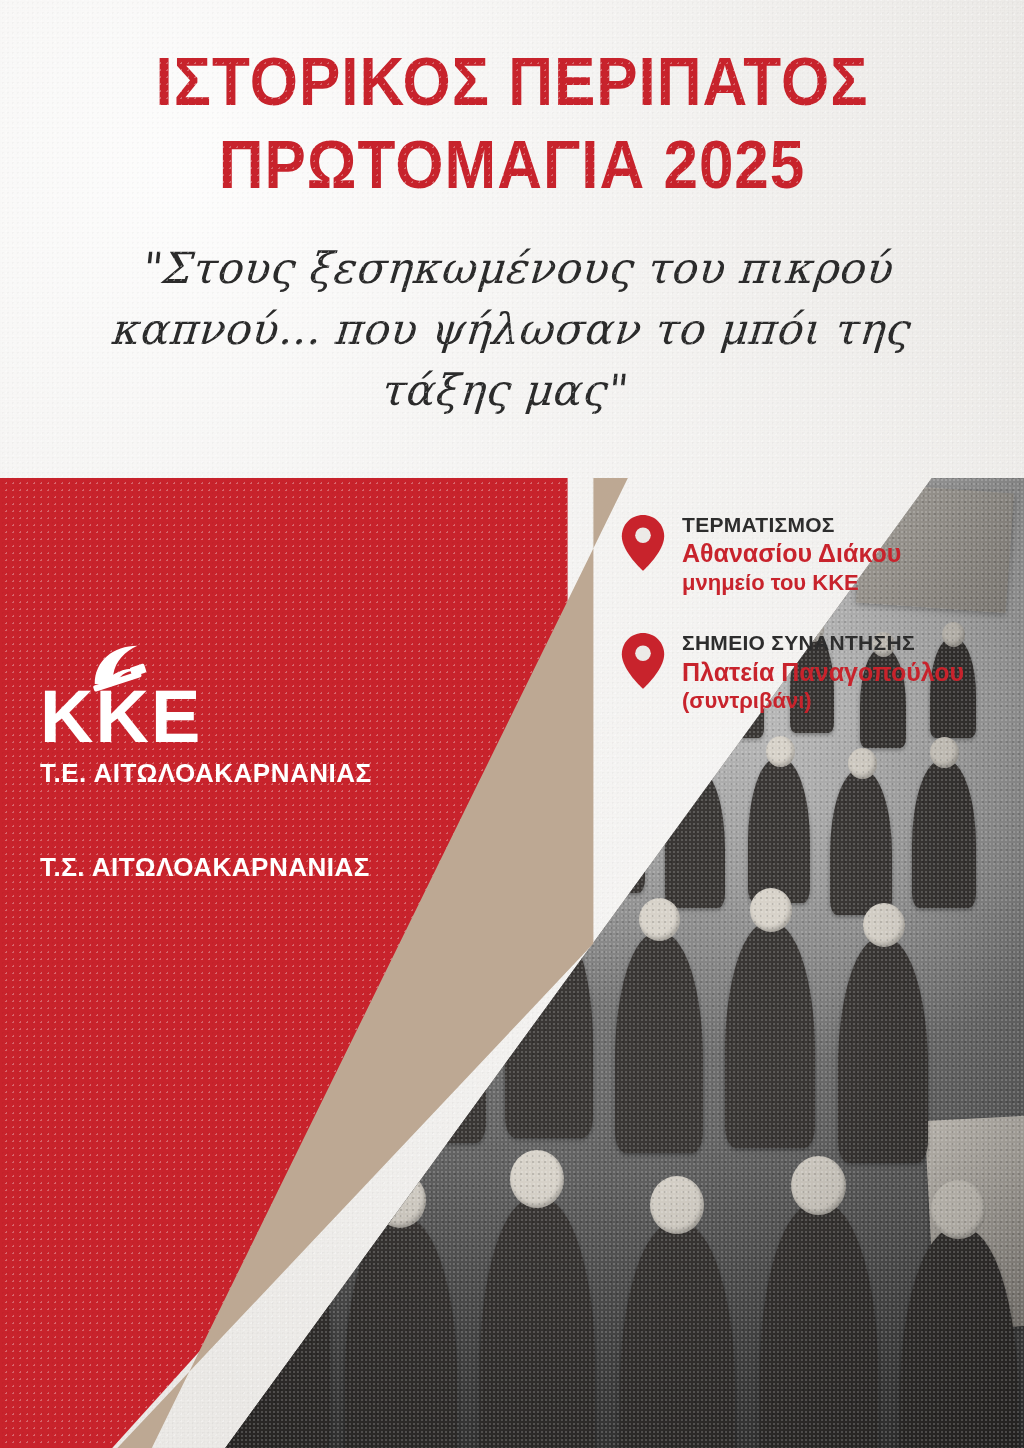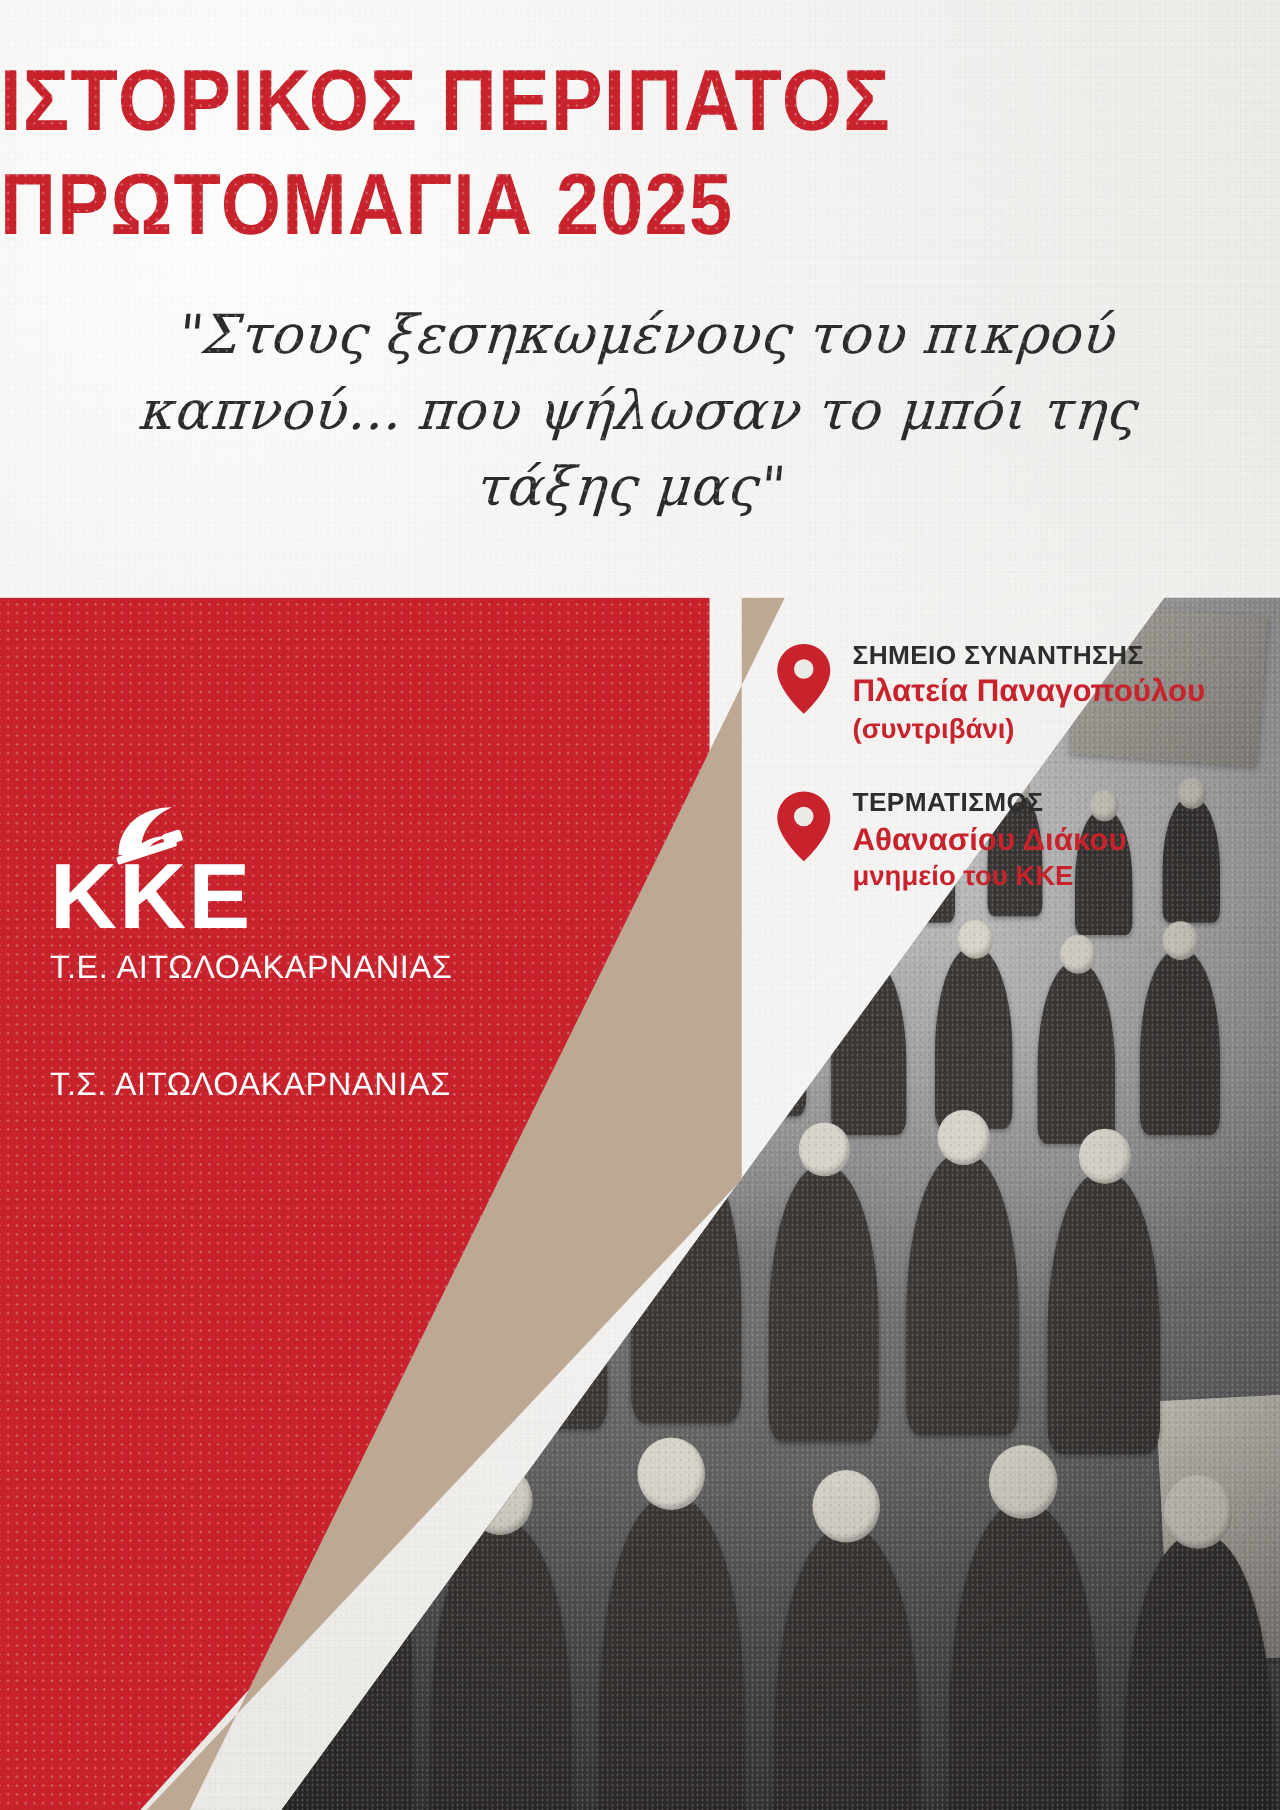--- a/index.html
+++ b/index.html
@@ -33,20 +33,21 @@
       radial-gradient(rgba(0,0,0,.05) 1px, transparent 1px),
       radial-gradient(rgba(255,255,255,.6) 1px, transparent 1px);
     background-size: 5px 5px, 7px 7px;
     background-position: 0 0, 3px 4px;
   }
 
   
   .headline {
     position: absolute;
     top: 48px; left: 0; right: 0;
+    text-align: center;
     color: #c8232c;
     font-weight: 800;
     letter-spacing: 1px;
     line-height: .98;
   }
   .headline .l1 {
     font-size: 62px;
     display: block;
     transform: scaleY(1.12);
     transform-origin: top center;
@@ -131,21 +132,21 @@
   .logo-main {
     font-size: 74px;
     font-weight: 800;
     letter-spacing: 2px;
     line-height: 1;
     position: relative;
     display: inline-block;
   }
   .logo-sub {
     font-size: 26px;
-    font-weight: 400;
+    font-weight: 700;
     letter-spacing: .5px;
     margin-top: 4px;
   }
   .hammer-sickle {
     position: absolute;
     width: 62px; height: 52px;
   }
   .hs-kke { top: -40px; left: 48px; }
   .hs-kne { top: 4px; left: 182px; width: 74px; height: 62px; }
 
@@ -335,31 +336,31 @@
     <div class="logo-sub">Τ.Σ. ΑΙΤΩΛΟΑΚΑΡΝΑΝΙΑΣ</div>
   </div>
 
   <div class="points">
 
     <div class="point">
       <svg class="pin" viewBox="0 0 40 52">
         <path d="M20 1 C9.5 1 1 9.5 1 20 C1 34 20 51 20 51 C20 51 39 34 39 20 C39 9.5 30.5 1 20 1 Z" fill="#c8232c"></path>
         <circle cx="20" cy="19" r="7" fill="#eceae7"></circle>
       </svg>
-      <div class="pt-label">ΣΗΜΕΙΟ ΣΥΝΑΝΤΗΣΗΣ</div>
-      <div class="pt-main">Πλατεία Παναγοπούλου</div>
-      <div class="pt-extra">(συντριβάνι)</div>
+      <div class="pt-label">ΤΕΡΜΑΤΙΣΜΟΣ</div>
+      <div class="pt-main">Αθανασίου Διάκου</div>
+      <div class="pt-extra">μνημείο του ΚΚΕ</div>
     </div>
 
     <div class="point">
       <svg class="pin" viewBox="0 0 40 52">
         <path d="M20 1 C9.5 1 1 9.5 1 20 C1 34 20 51 20 51 C20 51 39 34 39 20 C39 9.5 30.5 1 20 1 Z" fill="#c8232c"></path>
         <circle cx="20" cy="19" r="7" fill="#eceae7"></circle>
       </svg>
-      <div class="pt-label">ΤΕΡΜΑΤΙΣΜΟΣ</div>
-      <div class="pt-main">Αθανασίου Διάκου</div>
-      <div class="pt-extra">μνημείο του ΚΚΕ</div>
+      <div class="pt-label">ΣΗΜΕΙΟ ΣΥΝΑΝΤΗΣΗΣ</div>
+      <div class="pt-main">Πλατεία Παναγοπούλου</div>
+      <div class="pt-extra">(συντριβάνι)</div>
     </div>
 
   </div>
 
   <div class="grain"></div>
 </div>
 
 </body></html>

